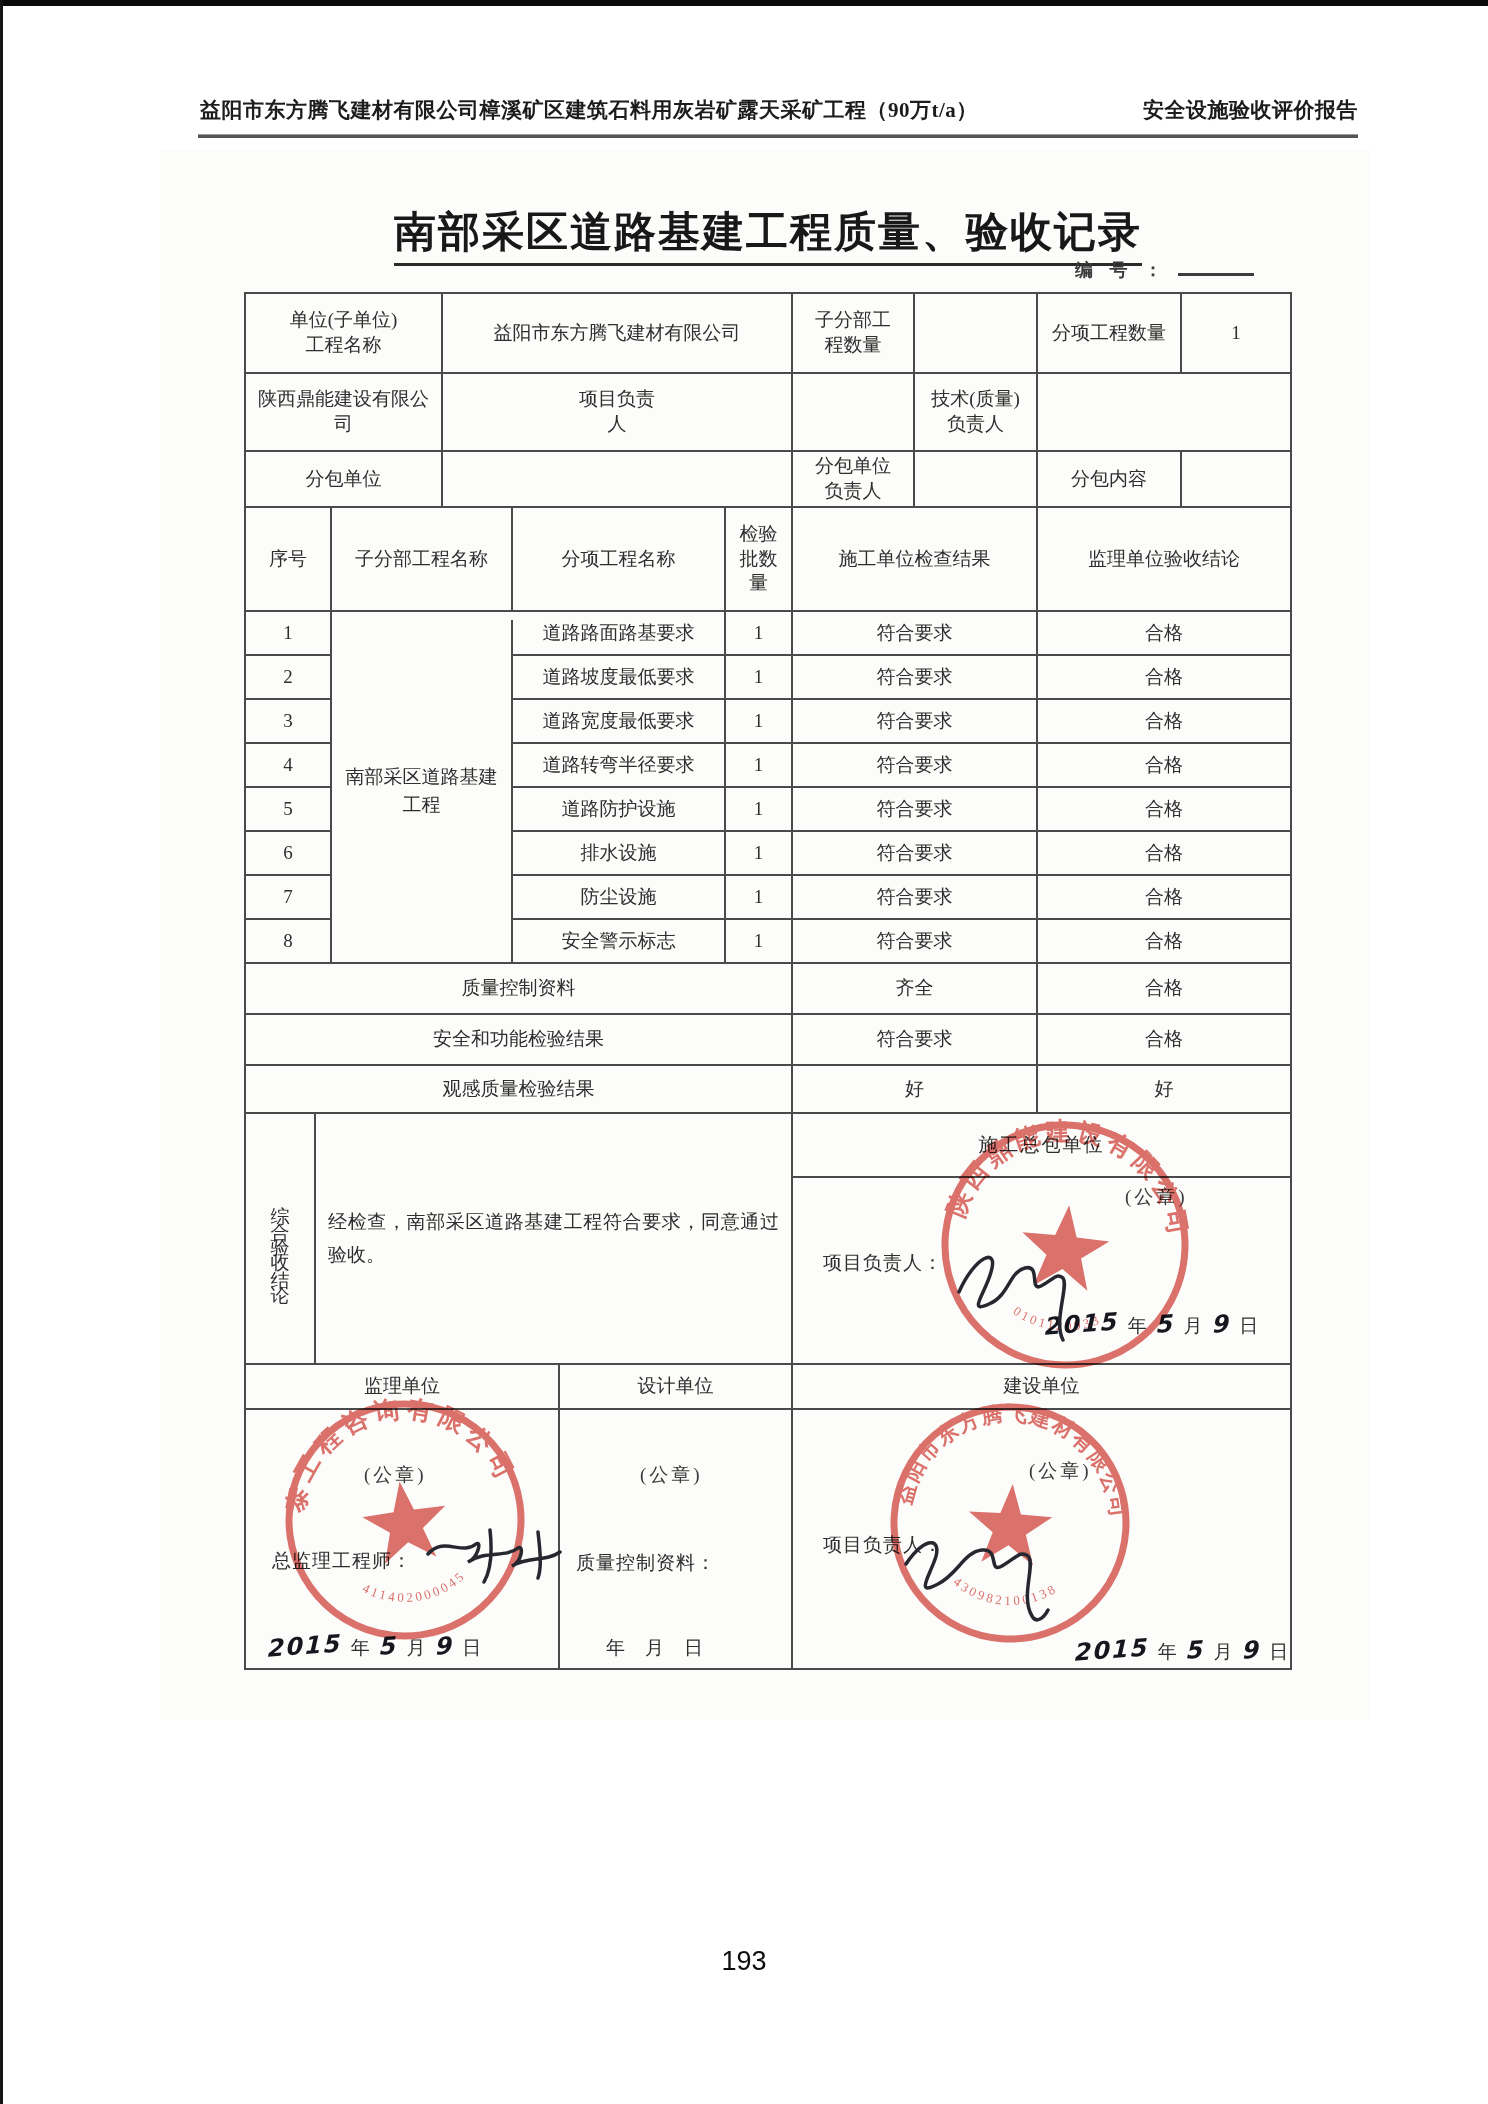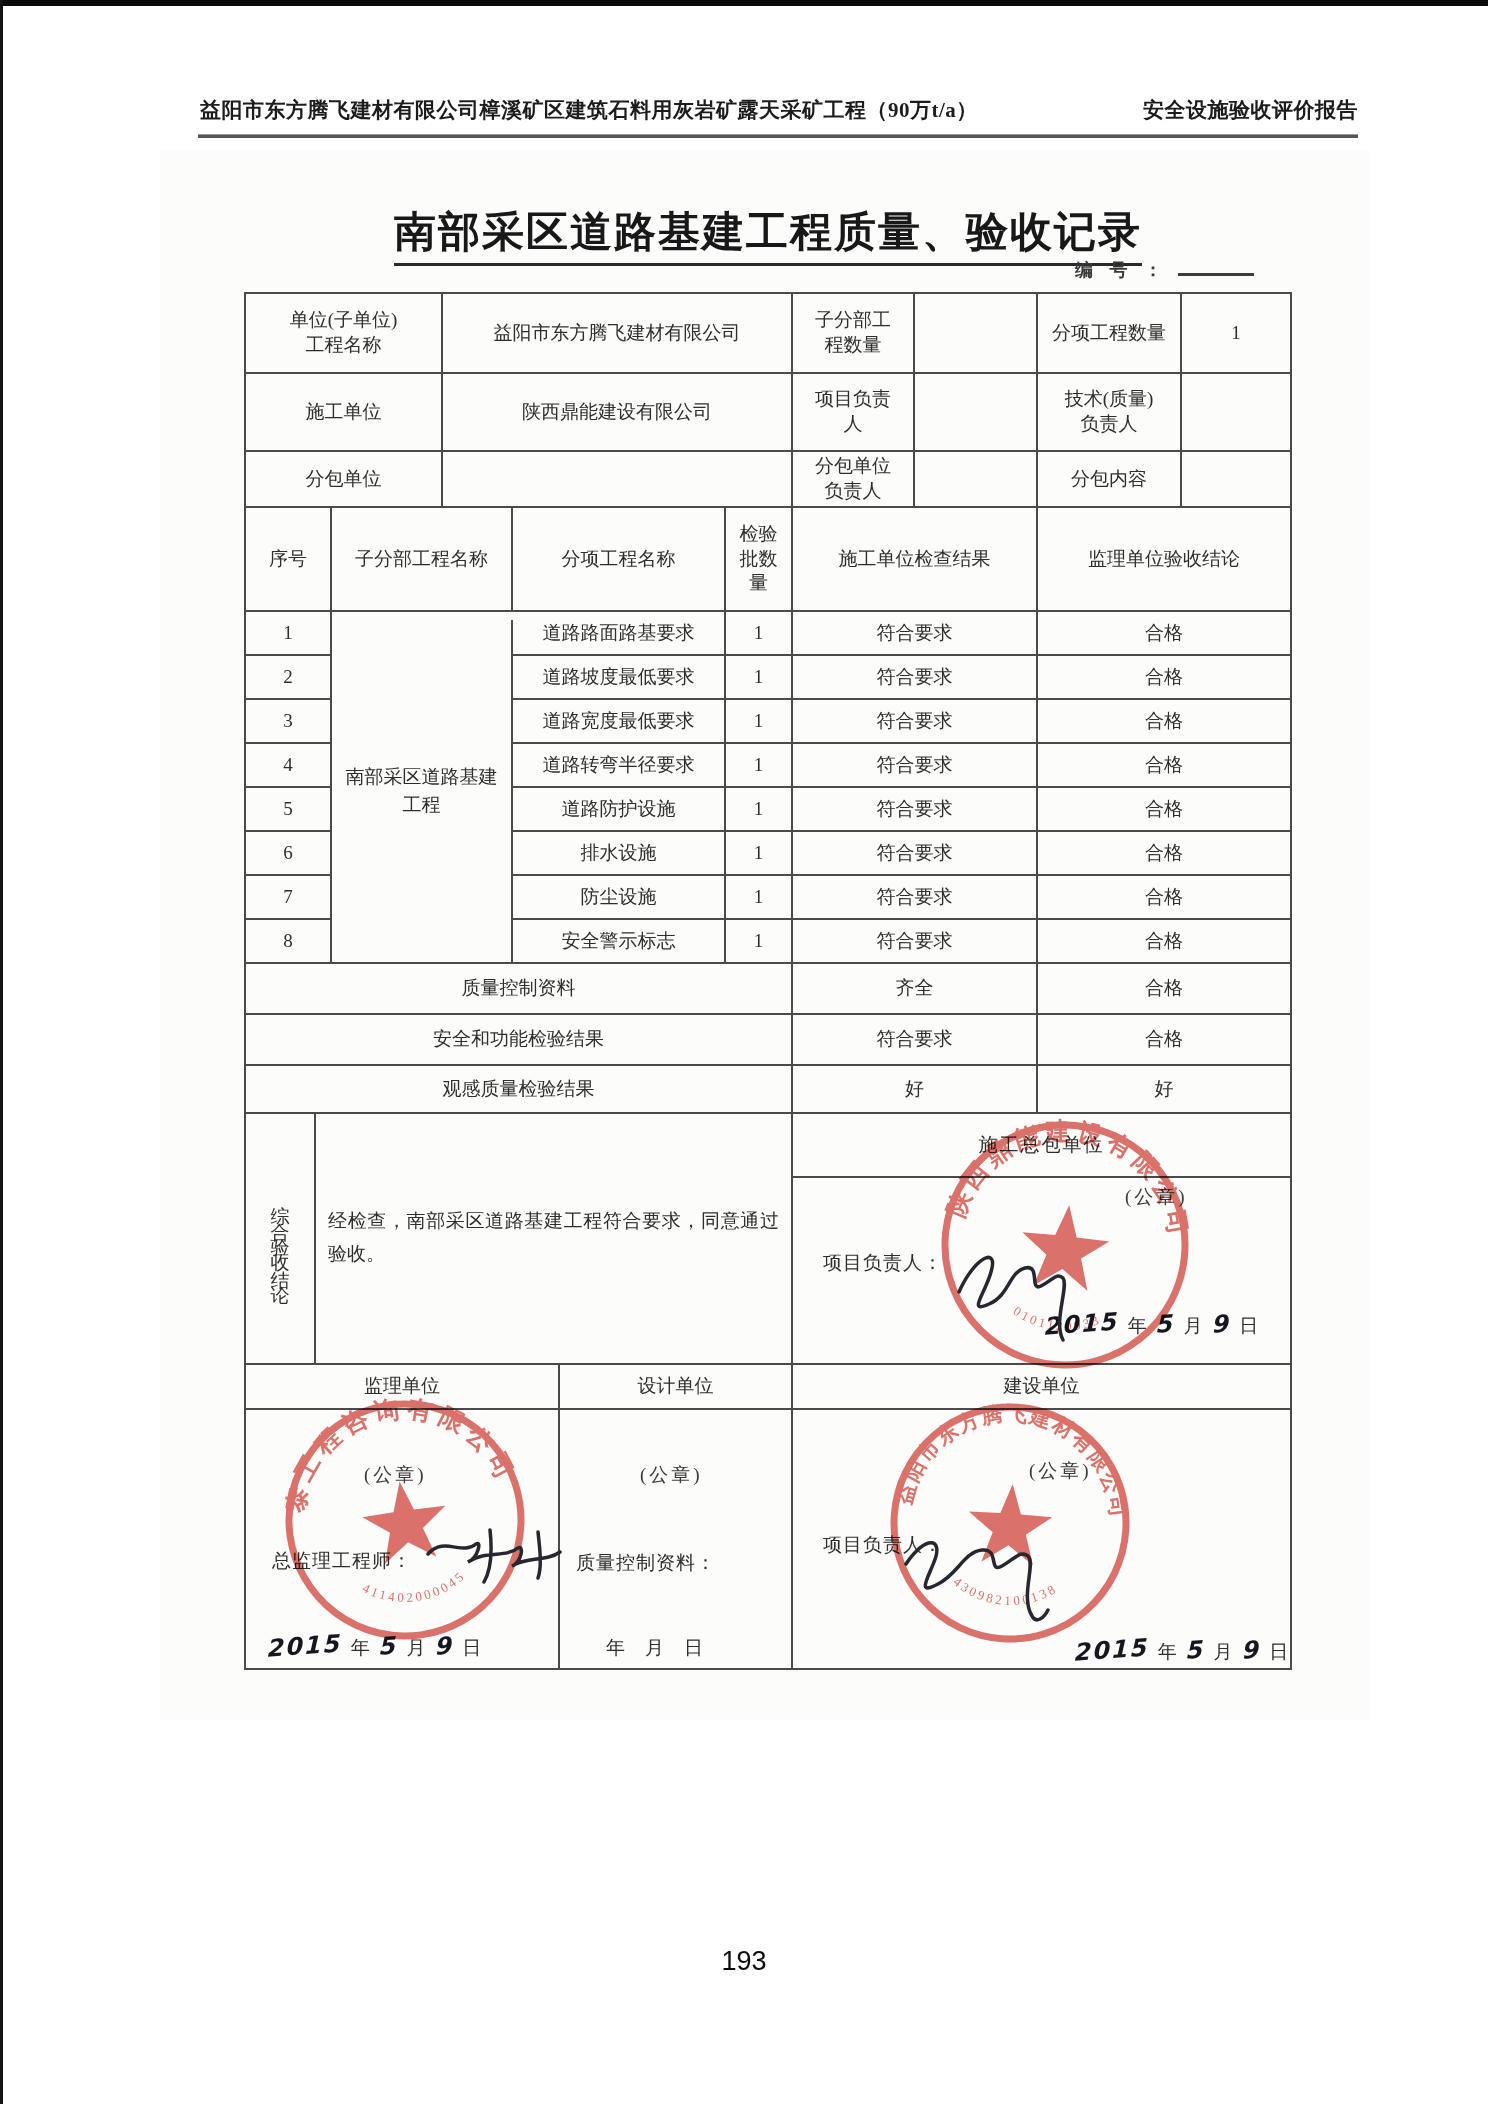--- a/index.html
+++ b/index.html
@@ -54,21 +54,21 @@
   .irow:last-child{border-bottom:none;}
   .irow>div{display:flex;align-items:center;justify-content:center;border-right:2px solid var(--ln);}
   .irow .i-name{width:213px;} .irow .i-batch{width:67px;} .irow .i-check{width:245px;}
   .irow .i-conc{flex:1;border-right:none;}
 
   
   .comp{display:flex;height:251px;border-bottom:2px solid var(--ln);}
   .comp-side{width:70px;border-right:2px solid var(--ln);display:flex;align-items:center;justify-content:center;}
   .comp-side span{writing-mode:vertical-rl;letter-spacing:16px;font-size:19px;}
   .comp-text{width:477px;border-right:2px solid var(--ln);display:flex;align-items:center;
-             padding:10px 12px;line-height:1.7;text-align:justify;font-family:Liberation Mono, monospace;}
+             padding:10px 12px;line-height:1.7;text-align:justify;}
   .comp-right{flex:1;position:relative;}
   .comp-right-head{height:64px;border-bottom:2px solid var(--ln);display:flex;align-items:center;
                    justify-content:center;letter-spacing:2px;}
   .abs{position:absolute;}
 
   
   .g-bhead{grid-template-columns:314px 233px 1fr;height:45px;font-weight:normal;}
   .bcells{display:flex;height:258px;}
   .bcell{position:relative;border-right:2px solid var(--ln);}
   .bcell.sup{width:314px;} .bcell.des{width:233px;} .bcell.cli{flex:1;border-right:none;}
@@ -114,21 +114,20 @@
 工程名称</div>
       <div>益阳市东方腾飞建材有限公司</div>
       <div>子分部工
 程数量</div>
       <div></div>
       <div>分项工程数量</div>
       <div>1</div>
     </div>
 
     <div class="trow g-info r2">
-      <div>施工单位</div>
       <div>陕西鼎能建设有限公司</div>
       <div>项目负责
 人</div>
       <div></div>
       <div>技术(质量)
 负责人</div>
       <div></div>
     </div>
 
     <div class="trow g-info r3">

